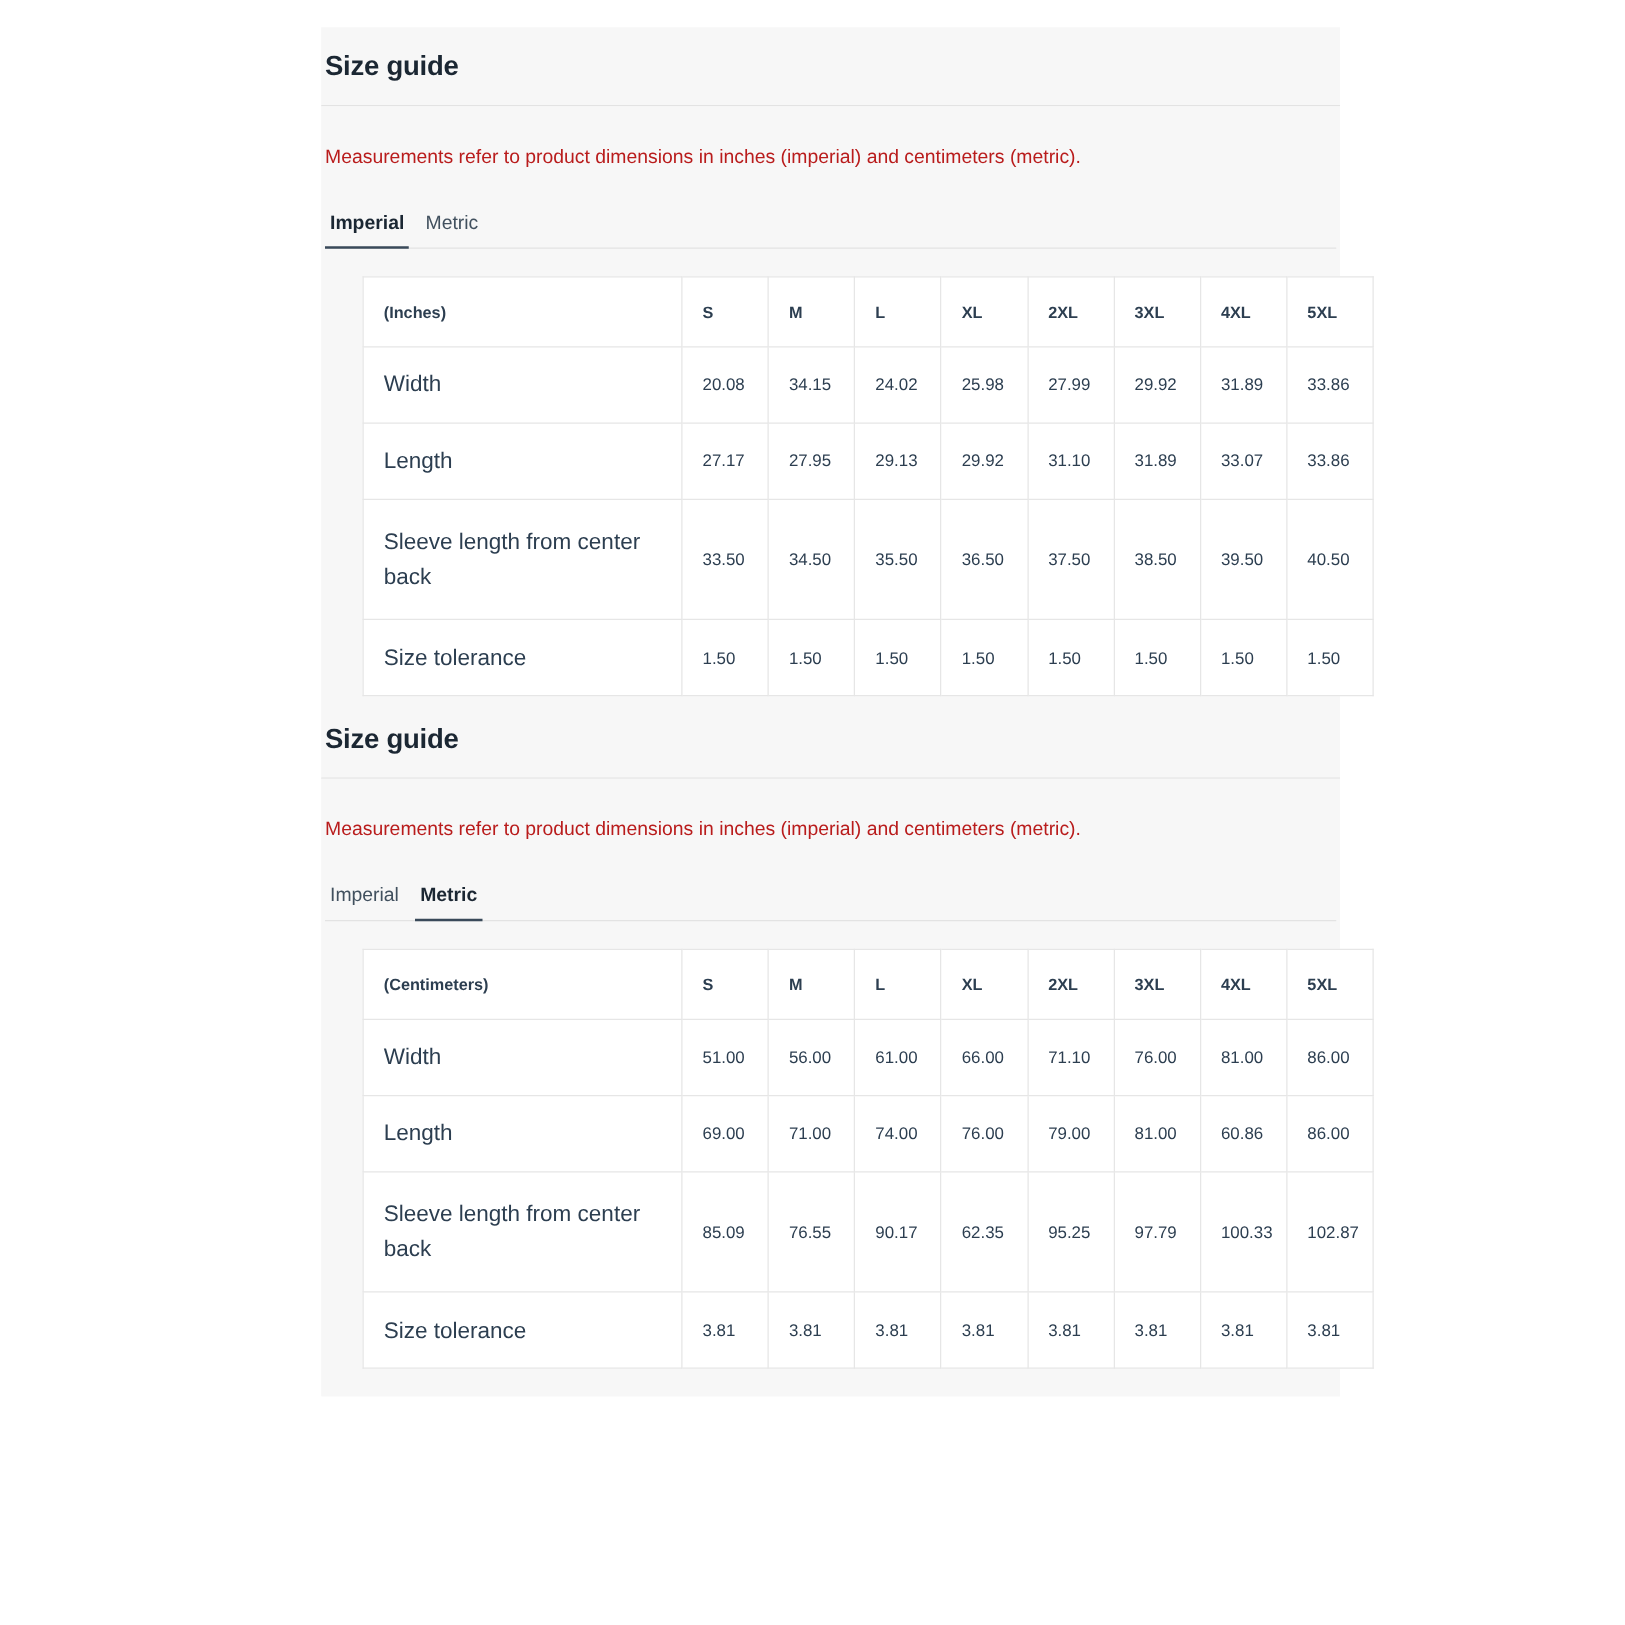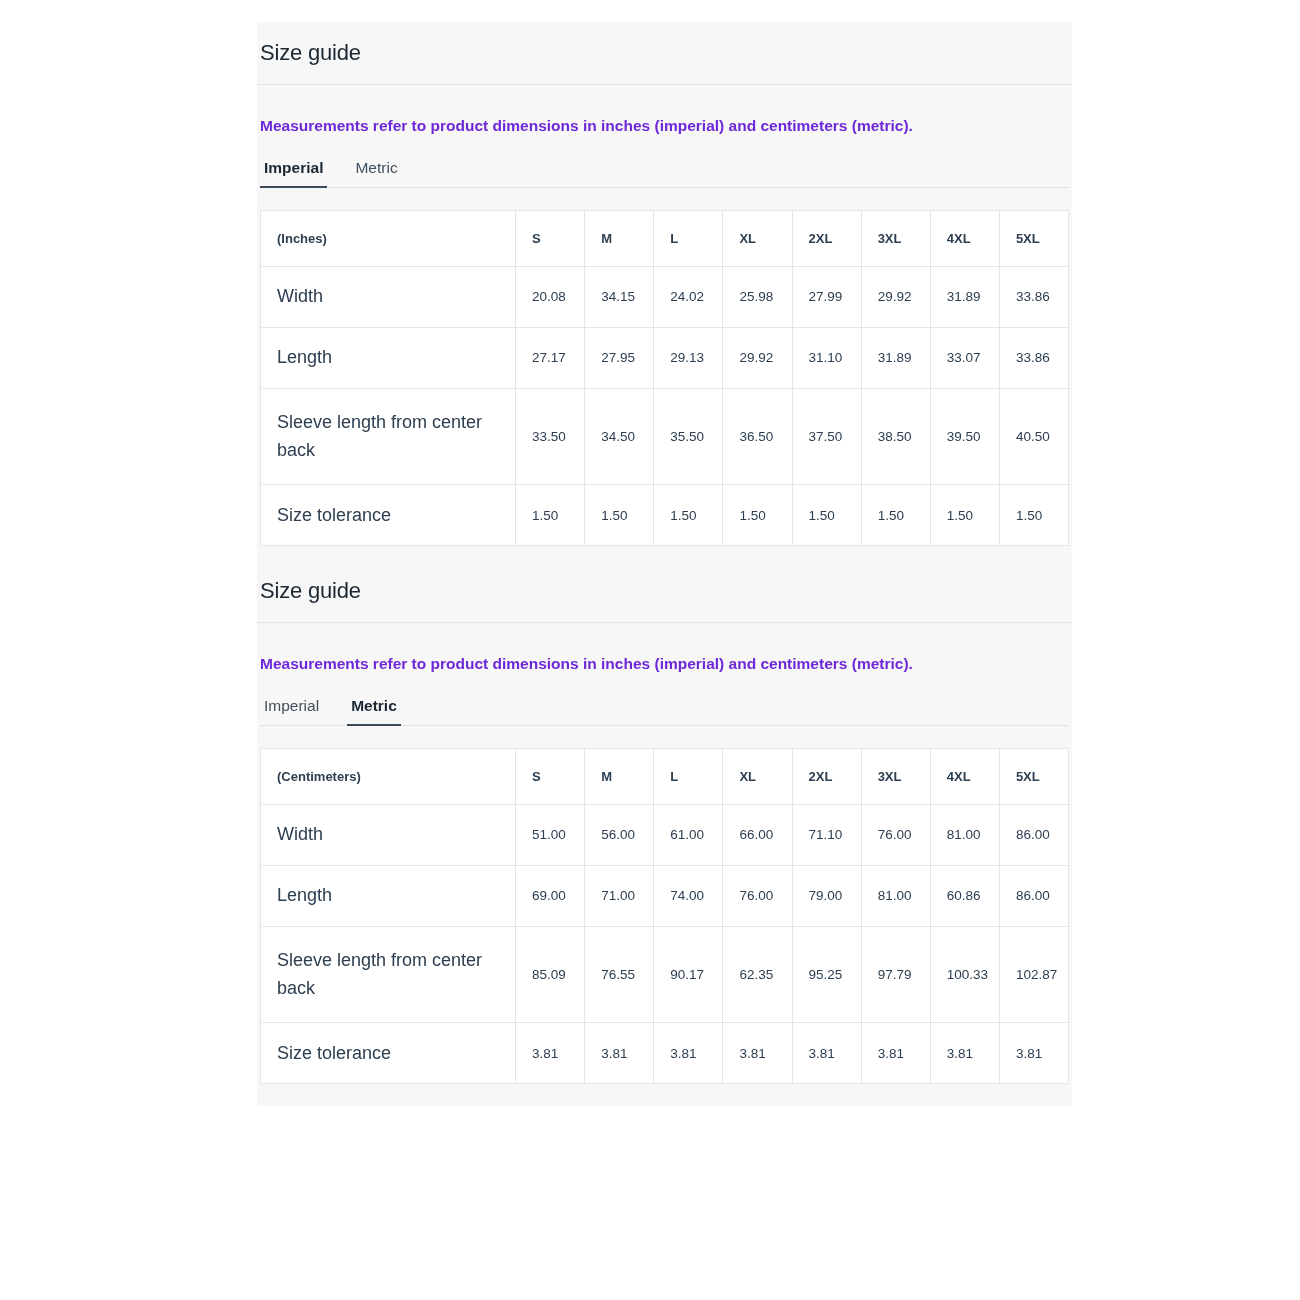--- a/index.html
+++ b/index.html
@@ -29,41 +29,40 @@
   .panel-header {
     height: 62px;
     display: flex;
     align-items: center;
     padding-left: 3px;
     border-bottom: 1px solid #e3e3e3;
     background: #f7f7f7;
   }
   .panel-title {
     font-size: 22px;
-    font-weight: normal;
+    font-weight: bold;
     color: #1b2733;
     letter-spacing: -0.2px;
   }
   .panel-body {
     background: #f7f7f7;
     padding: 0 3px 0 3px;
   }
   .intro {
     font-size: 15.5px;
-    color: #6d28d9;
+    color: #b91c1c;
     padding-top: 30px;
     padding-bottom: 4px;
     line-height: 1.4;
-    font-weight: bold;
   }
   .tabs {
     display: flex;
     align-items: flex-end;
-    gap: 24px;
-    margin-top: 11px;
+    gap: 9px;
+    margin-top: 22px;
     border-bottom: 1px solid #e3e3e3;
     padding-bottom: 0;
   }
   .tab {
     font-size: 15.5px;
     color: #41505e;
     padding: 6px 4px 9px 4px;
     cursor: pointer;
     border-bottom: 2px solid transparent;
     position: relative;
@@ -77,20 +76,21 @@
 
   .table-wrap {
     padding-top: 22px;
     padding-bottom: 22px;
   }
   table {
     border-collapse: collapse;
     width: 100%;
     background: #ffffff;
     table-layout: fixed;
+    margin-left: 30px;
   }
   th, td {
     border: 1px solid #e6e6e6;
     font-size: 13.5px;
     color: #2c3e50;
     text-align: left;
     padding: 14px 16px;
     font-weight: normal;
     vertical-align: middle;
   }

